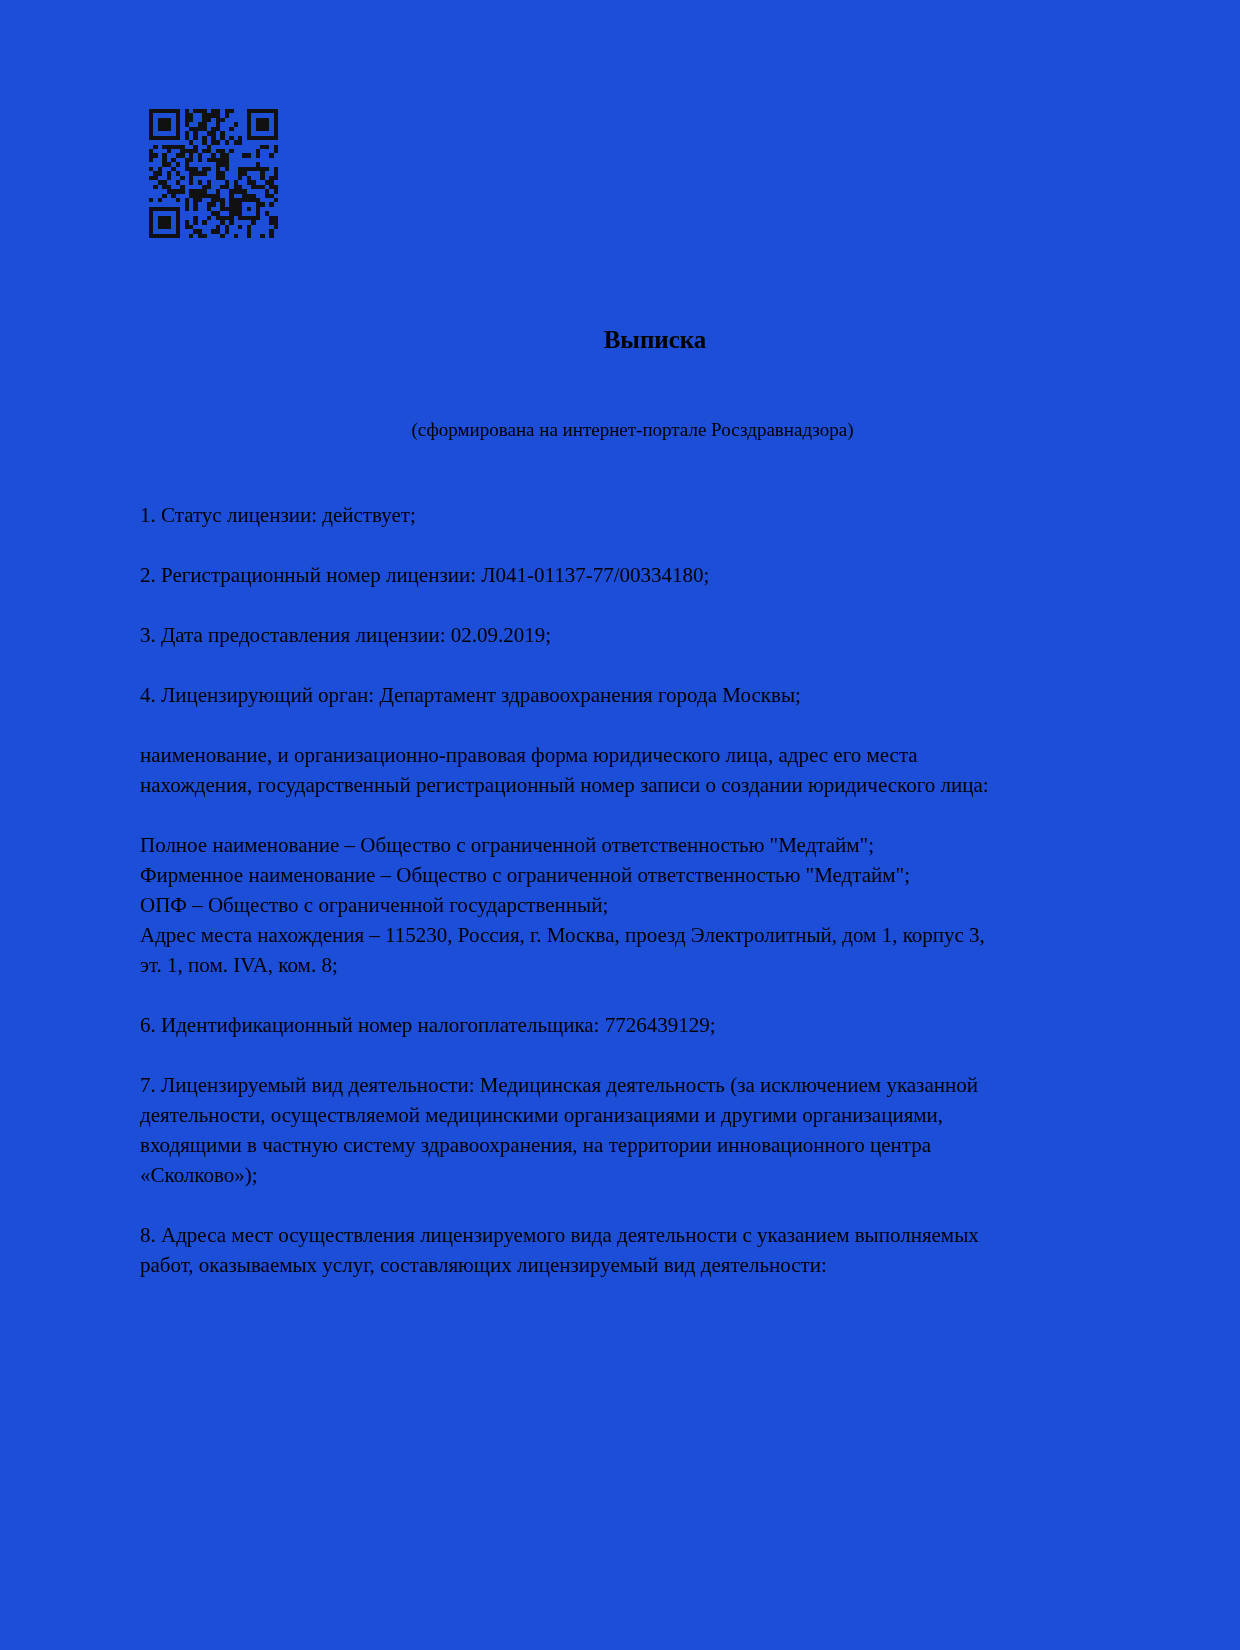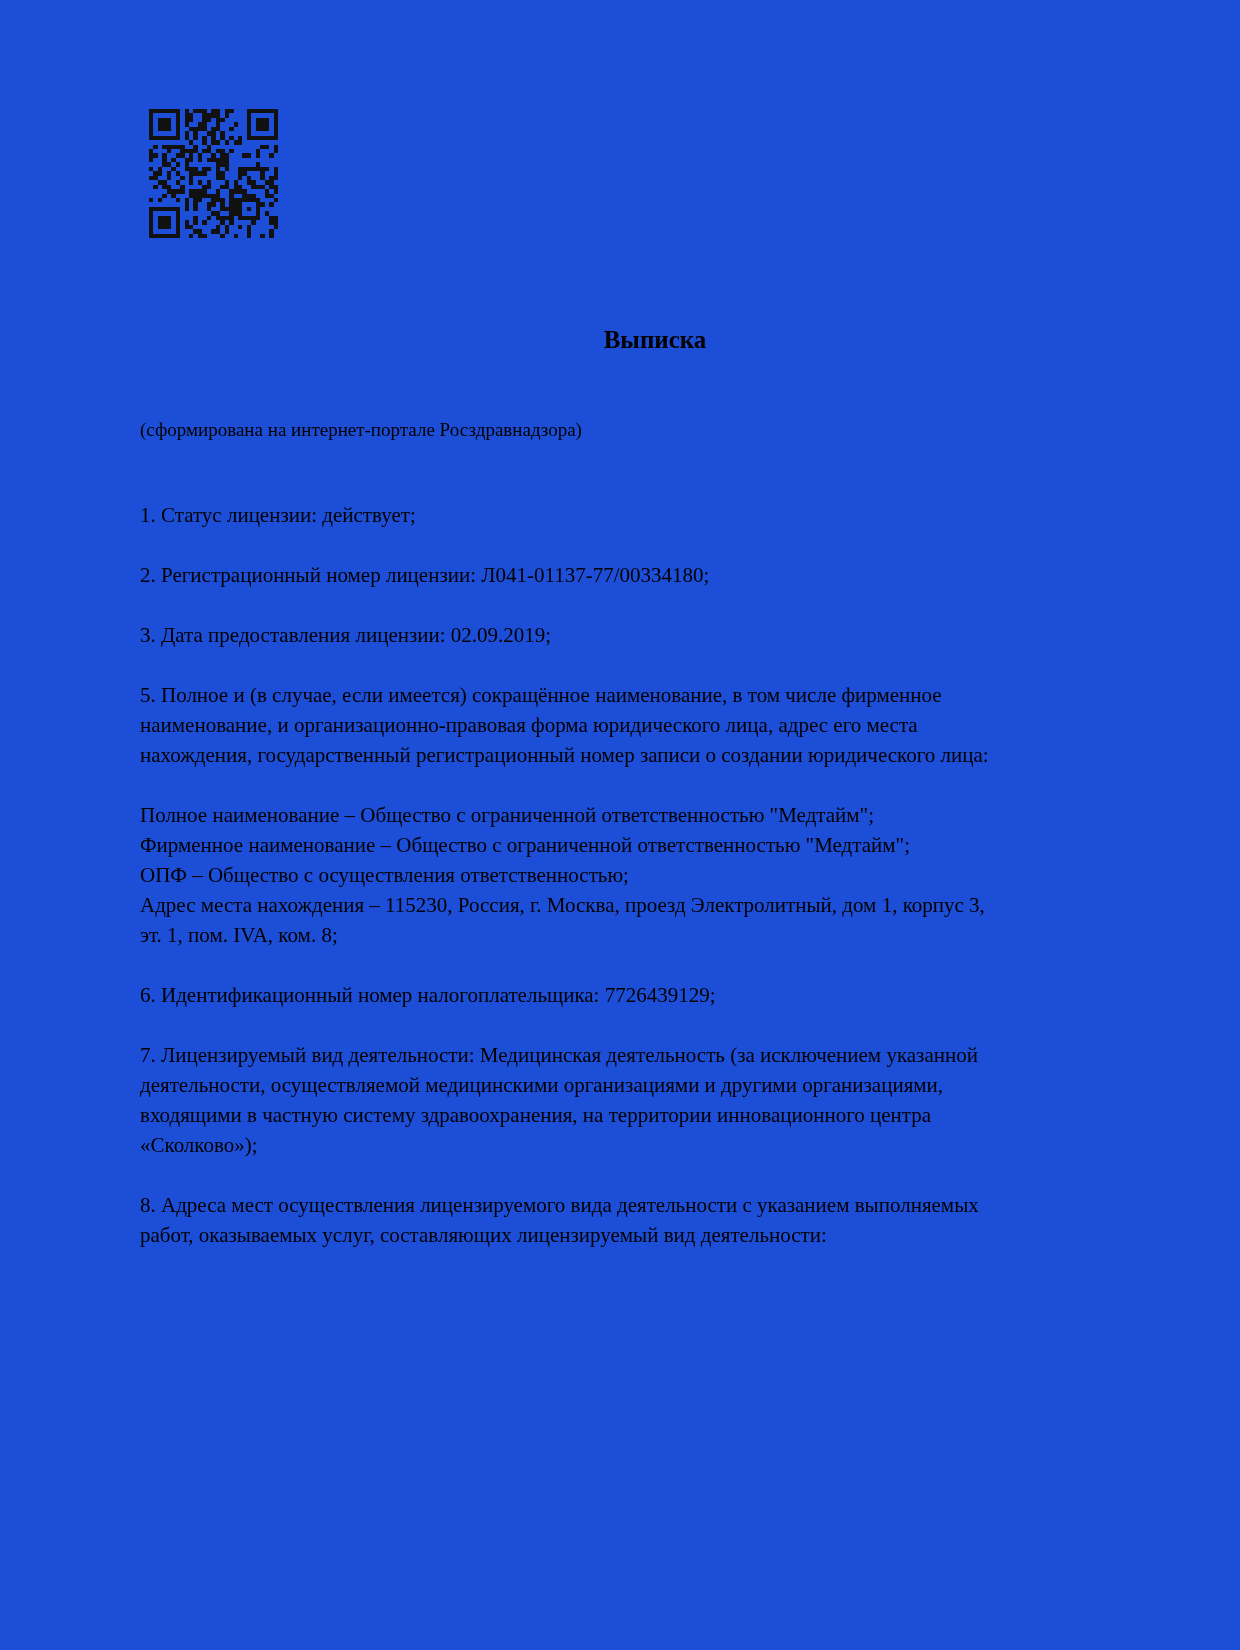--- a/index.html
+++ b/index.html
@@ -29,21 +29,21 @@
     text-align: center;
     font-weight: bold;
     font-size: 25px;
     line-height: 31px;
   }
   .subtitle {
     position: absolute;
     left: 140px;
     top: 418px;
     width: 985px;
-    text-align: left;
+    text-align: center;
     font-size: 19px;
     line-height: 24px;
   }
   .content {
     position: absolute;
     left: 140px;
     top: 500px;
     width: 1040px;
     font-size: 21px;
     line-height: 30px;
@@ -470,28 +470,30 @@
       <div class="para">
         <div class="line">1. Статус лицензии: действует;</div>
       </div>
       <div class="para">
         <div class="line">2. Регистрационный номер лицензии: Л041-01137-77/00334180;</div>
       </div>
       <div class="para">
         <div class="line">3. Дата предоставления лицензии: 02.09.2019;</div>
       </div>
       <div class="para">
-        <div class="line">5. Полное и (в случае, если имеется) сокращённое наименование, в том числе фирменное</div>
+        <div class="line">4. Лицензирующий орган: Департамент здравоохранения города Москвы;</div>
+      </div>
+      <div class="para">
         <div class="line">наименование, и организационно-правовая форма юридического лица, адрес его места</div>
         <div class="line">нахождения, государственный регистрационный номер записи о создании юридического лица:</div>
       </div>
       <div class="para">
         <div class="line">Полное наименование – Общество с ограниченной ответственностью "Медтайм";</div>
         <div class="line">Фирменное наименование – Общество с ограниченной ответственностью "Медтайм";</div>
-        <div class="line">ОПФ – Общество с осуществления ответственностью;</div>
+        <div class="line">ОПФ – Общество с ограниченной государственный;</div>
         <div class="line">Адрес места нахождения – 115230, Россия, г. Москва, проезд Электролитный, дом 1, корпус 3,</div>
         <div class="line">эт. 1, пом. IVA, ком. 8;</div>
       </div>
       <div class="para">
         <div class="line">6. Идентификационный номер налогоплательщика: 7726439129;</div>
       </div>
       <div class="para">
         <div class="line">7. Лицензируемый вид деятельности: Медицинская деятельность (за исключением указанной</div>
         <div class="line">деятельности, осуществляемой медицинскими организациями и другими организациями,</div>
         <div class="line">входящими в частную систему здравоохранения, на территории инновационного центра</div>

